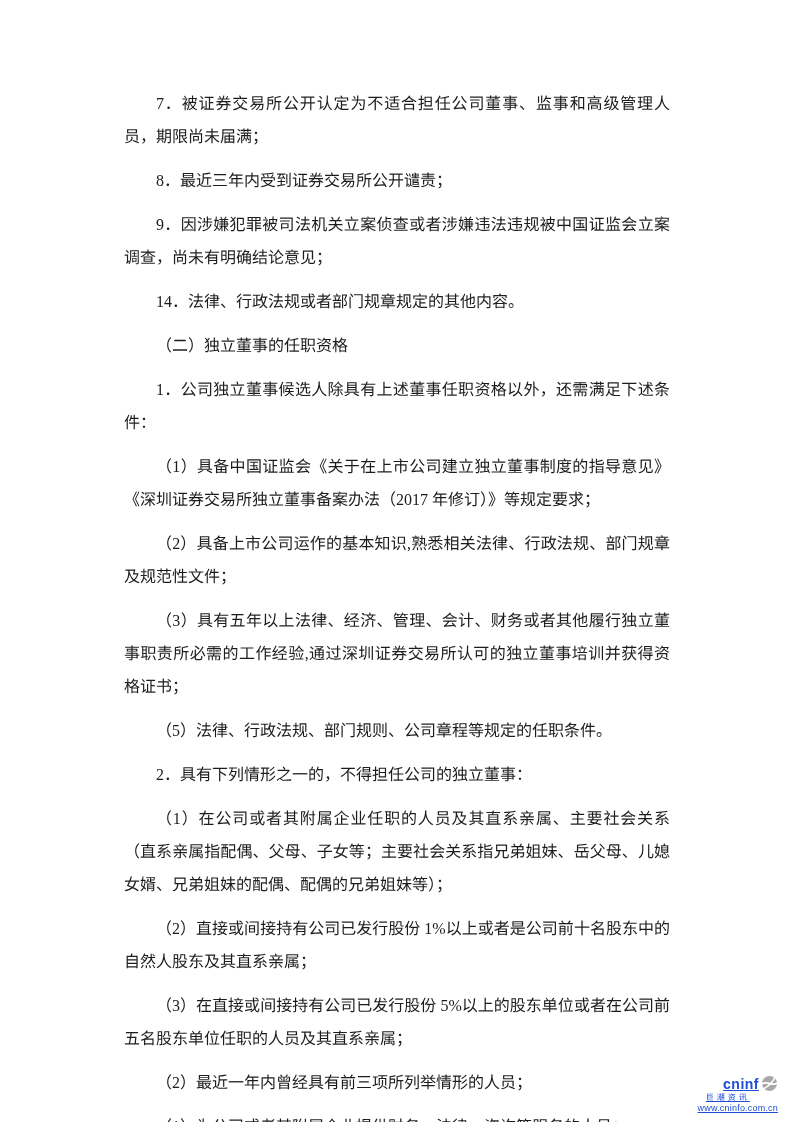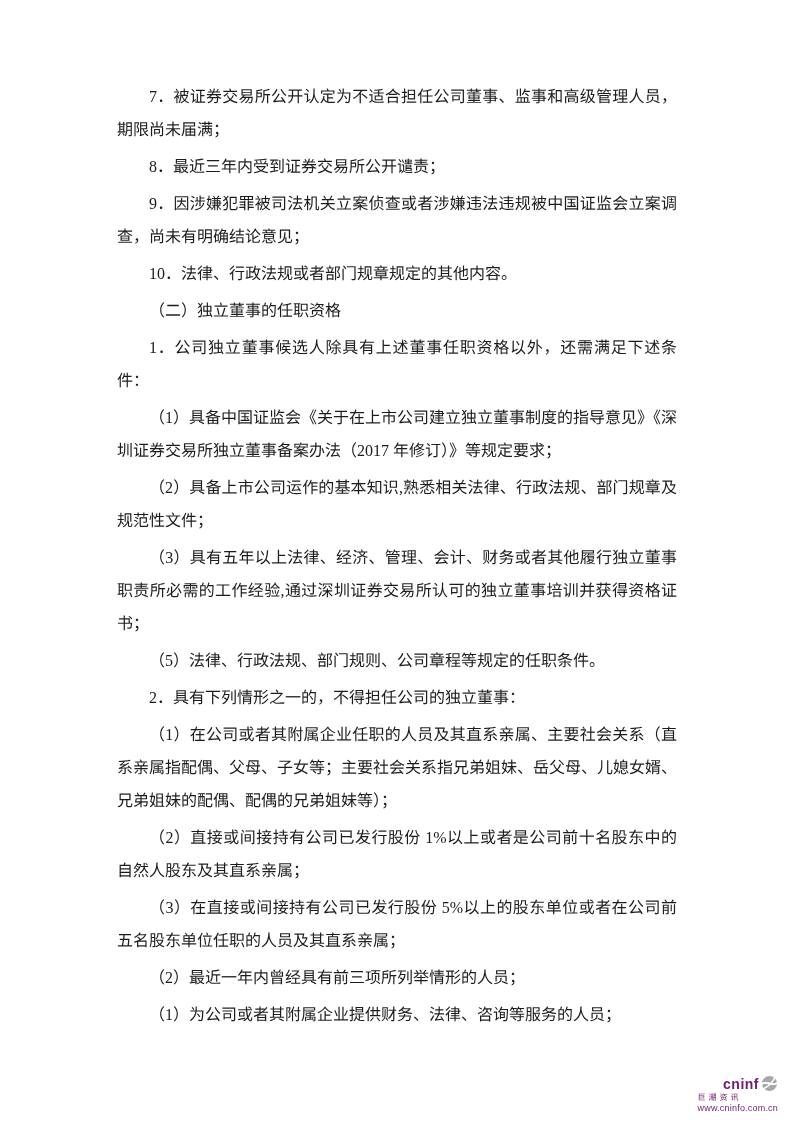--- a/index.html
+++ b/index.html
@@ -23,37 +23,38 @@
     left: 113px;
     top: 76px;
     width: 568px;
     color: #1c1c1c;
     font-family: "Liberation Serif", "DejaVu Serif", serif;
     font-size: 16px;
     line-height: 33px;
     text-align: justify;
   }
   .content p {
-    margin: 4px;
+    margin: 11px;
     padding: 0;
     text-indent: 2em;
     word-break: break-all;
   }
   .content p.heading {
     font-weight: normal;
   }
   .watermark {
     position: absolute;
     right: 15px;
     bottom: 9px;
-    color: #701a75;
+    color: #1d4ed8;
     font-family: "Liberation Sans", "DejaVu Sans", sans-serif;
-    text-align: left;
+    text-align: center;
     line-height: 1;
     user-select: none;
+    text-decoration: underline;
   }
   .brand-row {
     display: flex;
     align-items: center;
     justify-content: flex-end;
     gap: 2px;
   }
   .brand {
     font-size: 14px;
     font-weight: bold;
@@ -76,21 +77,21 @@
 </style>
 </head>
 <body>
 
 <div class="page">
 
   <main class="content" id="paragraphs">
       <p>7．被证券交易所公开认定为不适合担任公司董事、监事和高级管理人员，期限尚未届满；</p>
       <p>8．最近三年内受到证券交易所公开谴责；</p>
       <p>9．因涉嫌犯罪被司法机关立案侦查或者涉嫌违法违规被中国证监会立案调查，尚未有明确结论意见；</p>
-      <p>10．法律、行政法规或者部门规章规定的其他内容。</p>
+      <p>14．法律、行政法规或者部门规章规定的其他内容。</p>
       <p class="heading">（二）独立董事的任职资格</p>
       <p>1．公司独立董事候选人除具有上述董事任职资格以外，还需满足下述条件：</p>
       <p>（1）具备中国证监会《关于在上市公司建立独立董事制度的指导意见》《深圳证券交易所独立董事备案办法（2017 年修订）》等规定要求；</p>
       <p>（2）具备上市公司运作的基本知识,熟悉相关法律、行政法规、部门规章及规范性文件；</p>
       <p>（3）具有五年以上法律、经济、管理、会计、财务或者其他履行独立董事职责所必需的工作经验,通过深圳证券交易所认可的独立董事培训并获得资格证书；</p>
       <p>（5）法律、行政法规、部门规则、公司章程等规定的任职条件。</p>
       <p>2．具有下列情形之一的，不得担任公司的独立董事：</p>
       <p>（1）在公司或者其附属企业任职的人员及其直系亲属、主要社会关系（直系亲属指配偶、父母、子女等；主要社会关系指兄弟姐妹、岳父母、儿媳女婿、兄弟姐妹的配偶、配偶的兄弟姐妹等）；</p>
       <p>（2）直接或间接持有公司已发行股份 1%以上或者是公司前十名股东中的自然人股东及其直系亲属；</p>
       <p>（3）在直接或间接持有公司已发行股份 5%以上的股东单位或者在公司前五名股东单位任职的人员及其直系亲属；</p>

